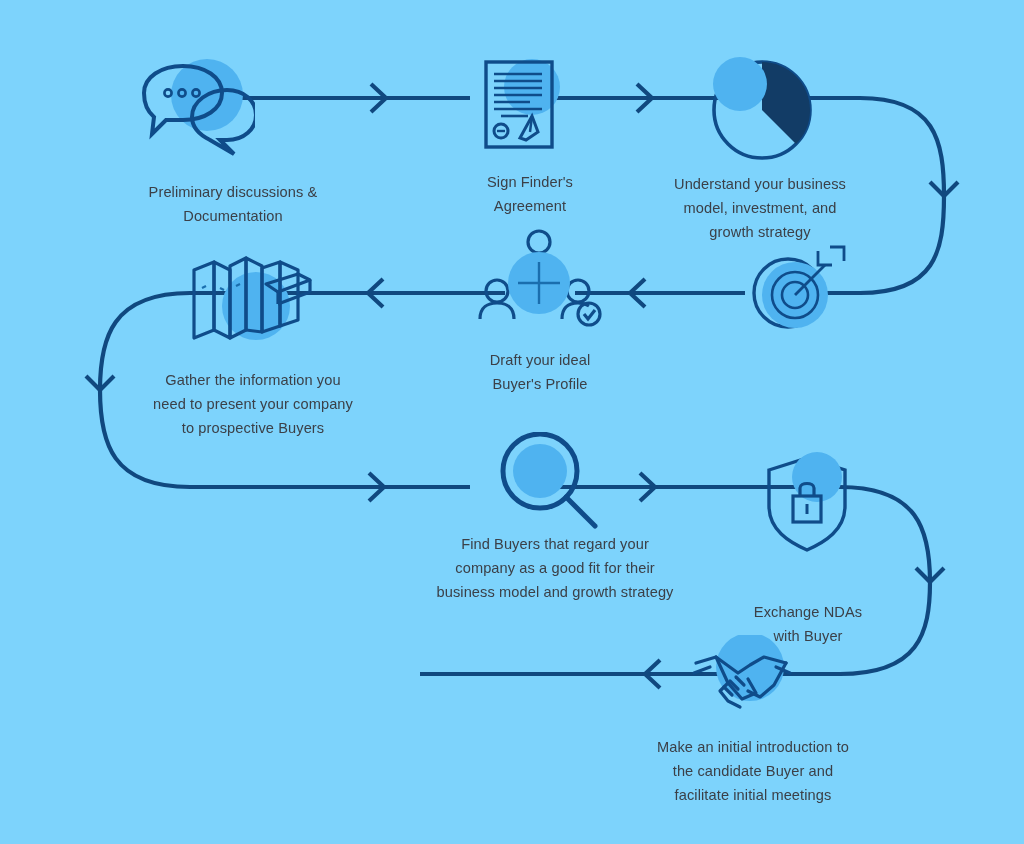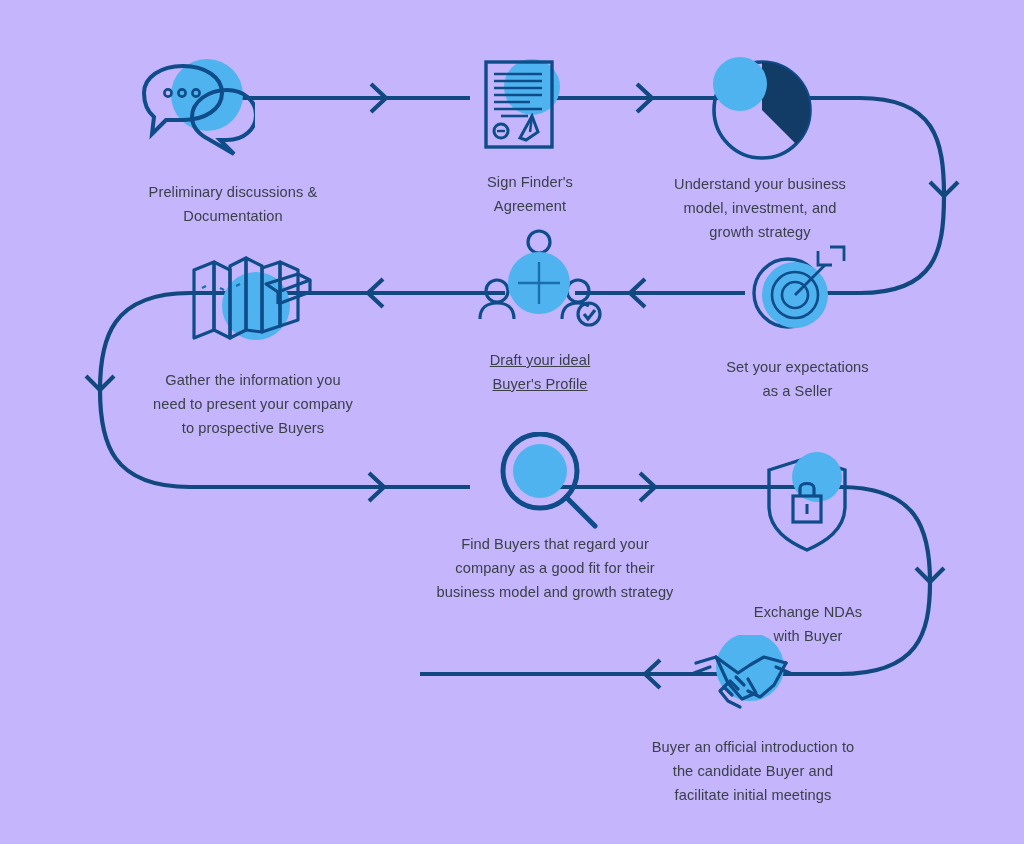--- a/index.html
+++ b/index.html
@@ -1,19 +1,19 @@
 <!DOCTYPE html>
 <html><head>
 <meta charset="utf-8">
 <title>Sell-Side Process Flow</title>
 <style>
   html,body{margin:0;padding:0;background:#000;}
   body{width:1024px;height:844px;overflow:hidden;
        font-family:"Liberation Sans",sans-serif;}
-  #stage{position:relative;width:1024px;height:844px;background:#c4b5fd;}
+  #stage{position:relative;width:1024px;height:844px;background:#7dd3fc;}
   #flowsvg{position:absolute;left:0;top:0;width:1024px;height:844px;}
   .step{position:absolute;}
   .step .icon{position:absolute;left:0;top:0;}
   .step .caption{position:absolute;text-align:center;
        color:#3b4048;font-size:14.6px;line-height:24px;
        letter-spacing:.1px;white-space:pre-line;}
 </style>
 </head>
 <body>
 
@@ -113,43 +113,41 @@
       <circle cx="48" cy="50" r="34" fill="none" stroke="#0f4c8a" stroke-width="3.4"></circle>
       <circle cx="55" cy="52" r="33" fill="#4fb3f0"></circle>
       <circle cx="55" cy="52" r="23" fill="none" stroke="#0f4c8a" stroke-width="2.6"></circle>
       <circle cx="55" cy="52" r="13" fill="none" stroke="#0f4c8a" stroke-width="2.6"></circle>
       <path d="M55 52 L85 22" stroke="#0f4c8a" stroke-width="2.8" fill="none"></path>
       <g stroke="#0f4c8a" stroke-width="2.8" fill="none">
         <polyline points="78,8 78,22 92,22"></polyline>
         <polyline points="90,4 104,4 104,18"></polyline>
       </g>
     </svg>
-    <div class="caption" style="left:-50px;top:112px;width:215px;">Set your expectations
-as a Seller</div>
   </div>
 
   <div class="step" style="left:475px;top:228px;width:130px;height:170px;">
     <svg class="icon" width="130" height="110" viewBox="0 0 130 110">
       <g fill="none" stroke="#0f4c8a" stroke-width="3.2">
         <circle cx="64" cy="14" r="11"></circle>
         <path d="M47 42 C47 30 55 26 64 26 C73 26 81 30 81 42"></path>
         <circle cx="22" cy="63" r="11"></circle>
         <path d="M5 91 C5 79 13 75 22 75 C31 75 39 79 39 91"></path>
         <circle cx="103" cy="63" r="11"></circle>
         <path d="M87 91 C87 79 94 75 103 75 C107 75 111 76 114 78"></path>
         <circle cx="114" cy="86" r="11"></circle>
         <polyline points="109,86 113,91 120,82"></polyline>
       </g>
       <circle cx="64" cy="55" r="31" fill="#4fb3f0"></circle>
       <g stroke="#1a6eae" stroke-width="2.4">
         <line x1="43" y1="55" x2="85" y2="55"></line>
         <line x1="64" y1="34" x2="64" y2="76"></line>
       </g>
     </svg>
-    <div class="caption" style="left:-45px;top:120px;width:220px;text-decoration:underline;">Draft your ideal
+    <div class="caption" style="left:-45px;top:120px;width:220px;">Draft your ideal
 Buyer's Profile</div>
   </div>
 
   <div class="step" style="left:180px;top:248px;width:140px;height:180px;">
     <svg class="icon" width="140" height="110" viewBox="0 0 140 110">
       <circle cx="76" cy="58" r="34" fill="#4fb3f0"></circle>
       <g fill="none" stroke="#0f4c8a" stroke-width="3.2" stroke-linejoin="round">
         <path d="M14 22 L34 14 L34 82 L14 90 Z"></path>
         <path d="M34 14 L50 22 L50 90 L34 82 Z"></path>
         <path d="M50 18 L66 10 L66 82 L50 90 Z"></path>
@@ -204,19 +202,19 @@
         <path d="M26 22 L38 48 L52 64 L66 58 L58 44"></path>
         <path d="M96 28 L84 50 L70 62 L58 56"></path>
         <path d="M38 48 L30 56 L38 66 L50 72"></path>
         <path d="M34 52 L42 60"></path>
         <path d="M40 46 L48 54"></path>
         <path d="M46 42 L54 50"></path>
         <path d="M4 38 L20 32"></path>
         <path d="M100 38 L86 32"></path>
       </g>
     </svg>
-    <div class="caption" style="left:-82px;top:100px;width:290px;">Buyer an official introduction to
+    <div class="caption" style="left:-82px;top:100px;width:290px;">Make an initial introduction to
 the candidate Buyer and
 facilitate initial meetings</div>
   </div>
 
 
 </div>
 
 </body></html>

